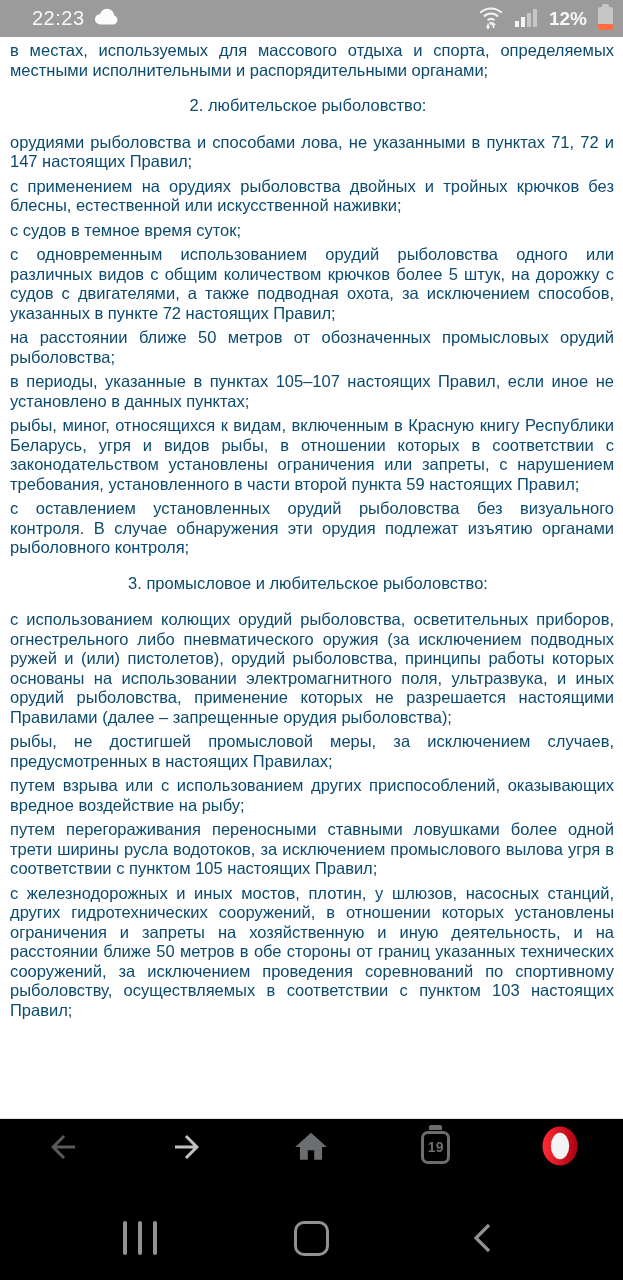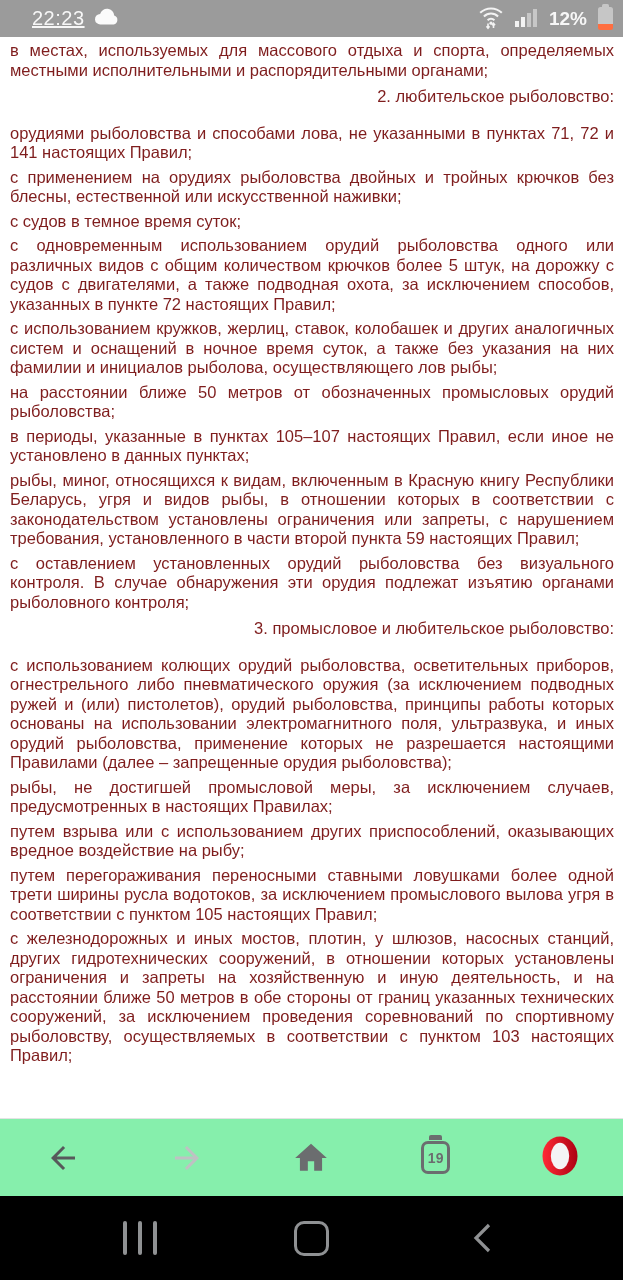--- a/index.html
+++ b/index.html
@@ -10,39 +10,39 @@
     font-family:"Liberation Sans", sans-serif;
   }
 
   
   .status-bar{
     flex:none;height:37px;background:#9b9b9b;color:#f7f7f7;
     display:flex;align-items:center;justify-content:space-between;
     padding:0 10px 0 32px;font-size:20px;
   }
   .sb-left,.sb-right{display:flex;align-items:center;gap:9px;}
-  .sb-time{letter-spacing:.5px;text-decoration:underline;}
+  .sb-time{letter-spacing:.5px;}
   .sb-pct{font-size:19px;font-weight:bold;}
   .battery{width:15px;height:23px;border-radius:2.5px;position:relative;
     background:linear-gradient(to top,#ff6e40 0 6px,#c6c6c6 6px);margin-left:2px;}
   .battery::before{content:"";position:absolute;top:-3px;left:4px;width:7px;height:3px;
     background:#c6c6c6;border-radius:1.5px 1.5px 0 0;}
 
   
   .content{
-    flex:1;overflow:hidden;background:#fff;color:#7f1d1d;
+    flex:1;overflow:hidden;background:#fff;color:#0c4a6e;
     padding:4px 9px 0 10px;font-size:16.5px;line-height:19.5px;
   }
   .content p{margin:0 0 5px;text-align:justify;text-justify:inter-word;}
-  .content p.heading{margin:7px 0 17px -8px;text-align:right;}
+  .content p.heading{margin:16px 0 17px -8px;text-align:center;}
 
   
   .opera-bar{
-    flex:none;height:78px;background:#86efac;border-top:1px solid #e3e3e4;
-    display:flex;align-items:center;justify-content:space-around;padding:0 1px;
+    flex:none;height:78px;background:#000000;border-top:1px solid #e3e3e4;
+    display:flex;justify-content:space-around;padding:0 1px;
   }
   .tb-btn{width:56px;height:56px;display:flex;align-items:center;justify-content:center;
     background:none;border:none;padding:0;cursor:pointer;}
   .tabs-box{width:29px;height:33px;border:3px solid #6b6d6f;border-radius:7px;
     position:relative;display:flex;align-items:center;justify-content:center;
     color:#6b6d6f;font-size:14px;font-weight:bold;font-family:"Liberation Sans",sans-serif;}
   .tabs-box::before{content:"";position:absolute;top:-9px;left:5px;width:13px;height:5px;
     background:#6b6d6f;border-radius:2px 2px 0 0;}
 
   
@@ -93,25 +93,24 @@
       </span>
       <span class="sb-pct">12%</span>
       <span class="battery"></span>
     </div>
   </header>
 
   <main class="content">
 
   <p class="para body">в местах, используемых для массового отдыха и спорта, определяемых местными исполнительными и распорядительными органами;</p>
       <p class="para heading">2. любительское рыболовство:</p>
-      <p class="para body">орудиями рыболовства и способами лова, не указанными в пунктах 71, 72 и 141 настоящих Правил;</p>
+      <p class="para body">орудиями рыболовства и способами лова, не указанными в пунктах 71, 72 и 147 настоящих Правил;</p>
       <p class="para body">с применением на орудиях рыболовства двойных и тройных крючков без блесны, естественной или искусственной наживки;</p>
       <p class="para body">с судов в темное время суток;</p>
       <p class="para body">с одновременным использованием орудий рыболовства одного или различных видов с общим количеством крючков более 5 штук, на дорожку с судов с двигателями, а также подводная охота, за исключением способов, указанных в пункте 72 настоящих Правил;</p>
-      <p class="para body">с использованием кружков, жерлиц, ставок, колобашек и других аналогичных систем и оснащений в ночное время суток, а также без указания на них фамилии и инициалов рыболова, осуществляющего лов рыбы;</p>
       <p class="para body">на расстоянии ближе 50 метров от обозначенных промысловых орудий рыболовства;</p>
       <p class="para body">в периоды, указанные в пунктах 105–107 настоящих Правил, если иное не установлено в данных пунктах;</p>
       <p class="para body">рыбы, миног, относящихся к видам, включенным в Красную книгу Республики Беларусь, угря и видов рыбы, в отношении которых в соответствии с законодательством установлены ограничения или запреты, с нарушением требования, установленного в части второй пункта 59 настоящих Правил;</p>
       <p class="para body">с оставлением установленных орудий рыболовства без визуального контроля. В случае обнаружения эти орудия подлежат изъятию органами рыболовного контроля;</p>
       <p class="para heading">3. промысловое и любительское рыболовство:</p>
       <p class="para body">с использованием колющих орудий рыболовства, осветительных приборов, огнестрельного либо пневматического оружия (за исключением подводных ружей и (или) пистолетов), орудий рыболовства, принципы работы которых основаны на использовании электромагнитного поля, ультразвука, и иных орудий рыболовства, применение которых не разрешается настоящими Правилами (далее – запрещенные орудия рыболовства);</p>
       <p class="para body">рыбы, не достигшей промысловой меры, за исключением случаев, предусмотренных в настоящих Правилах;</p>
       <p class="para body">путем взрыва или с использованием других приспособлений, оказывающих вредное воздействие на рыбу;</p>
       <p class="para body">путем перегораживания переносными ставными ловушками более одной трети ширины русла водотоков, за исключением промыслового вылова угря в соответствии с пунктом 105 настоящих Правил;</p>
       <p class="para body">с железнодорожных и иных мостов, плотин, у шлюзов, насосных станций, других гидротехнических сооружений, в отношении которых установлены ограничения и запреты на хозяйственную и иную деятельность, и на расстоянии ближе 50 метров в обе стороны от границ указанных технических сооружений, за исключением проведения соревнований по спортивному рыболовству, осуществляемых в соответствии с пунктом 103 настоящих Правил;</p>

